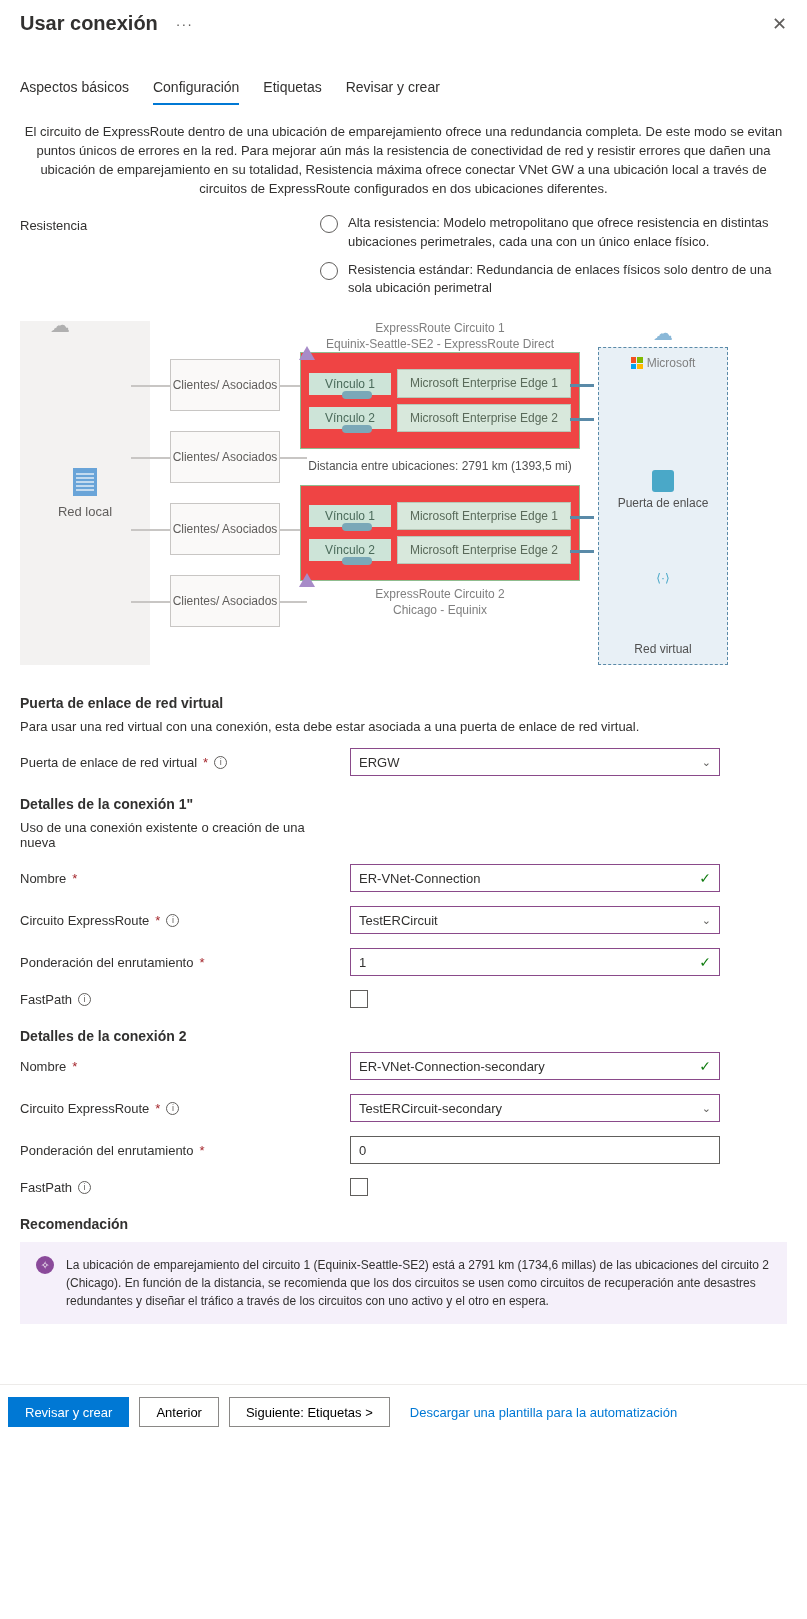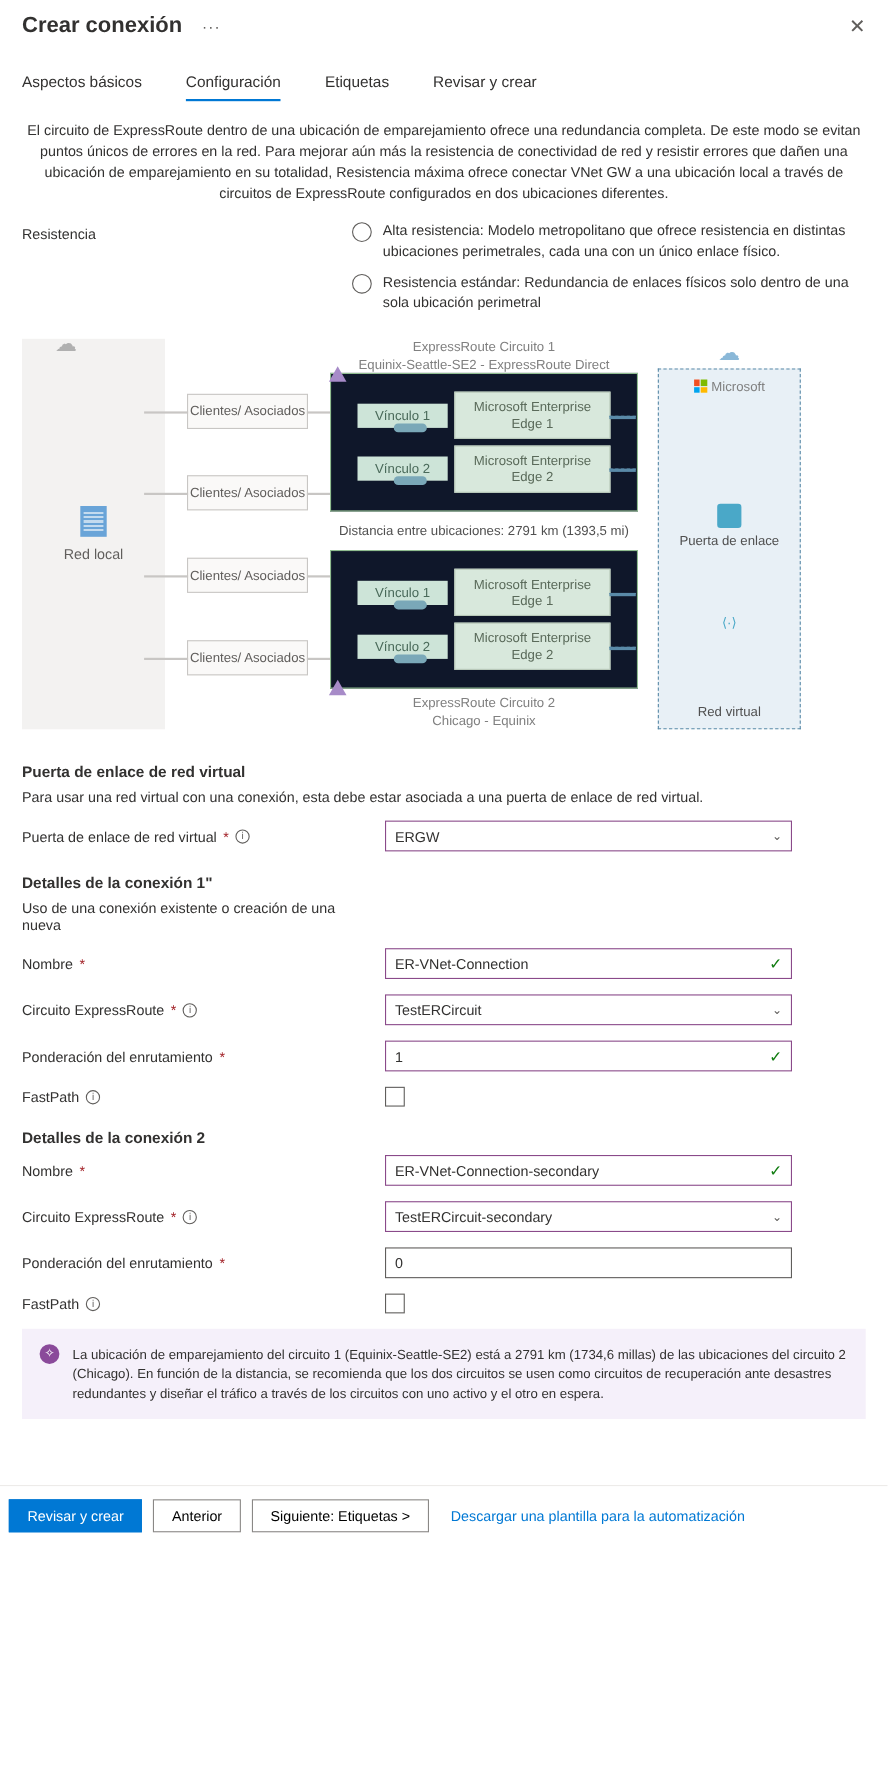--- a/index.html
+++ b/index.html
@@ -1,47 +1,47 @@
 <!DOCTYPE html>
 <html><head>
 <meta charset="utf-8">
 <style>
 * { box-sizing: border-box; margin: 0; padding: 0; }
 body { font-family: "Segoe UI", Arial, sans-serif; font-size: 13px; color: #323130; background: #fff; width: 807px; }
 .header { display: flex; align-items: center; padding: 12px 20px 6px; }
 .header h1 { font-size: 20px; font-weight: 600; }
 .header .ell { margin-left: 18px; color: #605e5c; font-size: 14px; letter-spacing: 1px; }
 .header .close { margin-left: auto; font-size: 18px; color: #605e5c; cursor: pointer; font-weight: 300; }
-.tabs { display: flex; gap: 40px; padding: 0 20px; margin-top: 17px; border-bottom: none; }
+.tabs { display: flex; gap: 24px; padding: 0 20px; margin-top: 30px; border-bottom: none; }
 .tab { padding: 8px 0 10px; font-size: 14px; color: #323130; cursor: pointer; position: relative; }
 .tab.active { color: #323130; }
 .tab.active::after { content: ""; position: absolute; left: 0; right: 0; bottom: 0; height: 2px; background: #0078d4; }
 .content { padding: 18px 20px 20px; }
 .desc { font-size: 13px; line-height: 1.45; color: #323130; margin-bottom: 16px; text-align: center; }
 .row { display: flex; align-items: flex-start; margin-bottom: 8px; }
 .lbl { width: 300px; padding-top: 4px; font-size: 13px; display: flex; align-items: center; gap: 6px; }
 .req { color: #a4262c; }
 .info-icon { display: inline-flex; width: 13px; height: 13px; border: 1px solid #605e5c; border-radius: 50%; font-size: 9px; align-items: center; justify-content: center; color: #605e5c; }
 .opts { flex: 1; }
 .radio-opt { display: flex; align-items: flex-start; gap: 10px; margin-bottom: 10px; font-size: 13px; line-height: 1.4; }
 .radio { width: 18px; height: 18px; border: 1px solid #605e5c; border-radius: 50%; flex-shrink: 0; margin-top: 1px; display: flex; align-items: center; justify-content: center; }
 .radio.checked { border-color: #0078d4; }
 .radio.checked::after { content: ""; width: 10px; height: 10px; background: #0078d4; border-radius: 50%; }
 .diagram { margin: 14px 0 30px; display: flex; align-items: stretch; gap: 0; position: relative; }
 .onprem { width: 130px; background: #f3f2f1; display: flex; flex-direction: column; align-items: center; justify-content: center; color: #605e5c; padding: 10px; position: relative; }
 .cloud-ic { position: absolute; top: -8px; left: 30px; color: #b0b0b0; font-size: 20px; }
 .bldg { width: 24px; height: 28px; background: #69a4d8; margin-bottom: 8px; position: relative; }
 .bldg::before { content: ""; position: absolute; inset: 3px; background: repeating-linear-gradient(#69a4d8 0 2px, #fff 2px 4px); opacity: 0.6; }
 .partners-col { width: 150px; display: flex; flex-direction: column; justify-content: space-around; padding: 28px 0; }
-.partner-box { width: 110px; height: 32px; border: 1px solid #c8c6c4; background: #faf9f8; margin: 10px auto; display: flex; align-items: center; justify-content: center; text-align: center; font-size: 12px; color: #605e5c; line-height: 1.2; position: relative; }
+.partner-box { width: 110px; height: 52px; border: 1px solid #c8c6c4; background: #faf9f8; margin: 10px auto; display: flex; align-items: center; justify-content: center; text-align: center; font-size: 12px; color: #605e5c; line-height: 1.2; position: relative; }
 .partner-box::before { content: ""; position: absolute; left: -40px; top: 50%; width: 40px; height: 2px; background: #c8c6c4; }
 .partner-box::after { content: ""; position: absolute; right: -28px; top: 50%; width: 28px; height: 2px; background: #c8c6c4; }
 .circuits-col { width: 280px; display: flex; flex-direction: column; }
 .circuit-title { font-size: 12px; color: #808080; text-align: center; line-height: 1.3; }
-.circuit-box { border: 1px solid #8fbc8f; background: #0f172a; padding: 10px 24px; position: relative; }
+.circuit-box { border: 1px solid #8fbc8f; background: #ef4444; padding: 10px 8px; position: relative; }
 .tri { position: absolute; width: 0; height: 0; border-left: 8px solid transparent; border-right: 8px solid transparent; border-bottom: 14px solid #a78bc8; left: -2px; }
 .tri.top { top: -7px; }
 .tri.bot { bottom: -7px; }
 .link-row { display: flex; align-items: center; gap: 6px; margin: 6px 0; }
 .link-lbl { background: #cde4d8; padding: 4px 10px; font-size: 12px; color: #4a6a5a; min-width: 82px; text-align: center; position: relative; }
 .link-lbl::after { content: ""; position: absolute; left: 40%; bottom: -4px; width: 30px; height: 8px; background: #7aa8b8; border-radius: 4px; }
 .msee-box { border: 1px solid #b8c8b8; background: #d8e8dc; padding: 6px 10px; font-size: 12px; color: #5a6a5a; text-align: center; flex: 1; line-height: 1.2; position: relative; }
 .msee-box::after { content: ""; position: absolute; right: -24px; top: 50%; width: 24px; height: 2px; background: #5a8aa8; border-top: 1px dashed #5a8aa8; }
 .dist-txt { font-size: 12px; color: #505050; text-align: center; margin: 10px 0; line-height: 1.3; }
 .ms-col { width: 130px; display: flex; flex-direction: column; align-items: center; position: relative; margin-left: 18px; }
@@ -68,21 +68,21 @@
 .reco-ic { width: 18px; height: 18px; background: #8a4a9a; border-radius: 50%; flex-shrink: 0; display: flex; align-items: center; justify-content: center; color: #fff; font-size: 11px; }
 .footer { position: relative; border-top: 1px solid #edebe9; padding: 12px 8px; display: flex; align-items: center; gap: 10px; margin-top: 40px; }
 .btn { height: 30px; padding: 0 16px; font-size: 13px; border: 1px solid #8a8886; background: #fff; cursor: pointer; }
 .btn.primary { background: #0078d4; color: #fff; border-color: #0078d4; }
 .link { color: #0078d4; font-size: 13px; margin-left: 10px; cursor: pointer; }
 </style>
 </head>
 <body>
 
 <div class="header">
-  <h1>Crear conexión</h1>
+  <h1>Usar conexión</h1>
   <span class="ell">···</span>
   <span class="close">✕</span>
 </div>
 
 <div class="tabs">
   <div class="tab">Aspectos básicos</div>
   <div class="tab active">Configuración</div>
   <div class="tab">Etiquetas</div>
   <div class="tab">Revisar y crear</div>
 </div>
@@ -283,20 +283,21 @@
   <div class="field-row">
     <div class="field-lbl">
         <span>FastPath</span>
         <span class="info-icon">i</span>
       </div>
     <div class="field-ctrl">
         <div class="checkbox"></div>
       </div>
   </div>
 
+  <div class="section-h">Recomendación</div>
   <div class="reco-box">
     <div class="reco-ic">✧</div>
     <div>La ubicación de emparejamiento del circuito 1 (Equinix-Seattle-SE2) está a 2791 km (1734,6 millas) de las ubicaciones del circuito 2 (Chicago). En función de la distancia, se recomienda que los dos circuitos se usen como circuitos de recuperación ante desastres redundantes y diseñar el tráfico a través de los circuitos con uno activo y el otro en espera.</div>
   </div>
 </div>
 
 <div class="footer">
   <button class="btn primary">Revisar y crear</button>
   <button class="btn">Anterior</button>
   <button class="btn">Siguiente: Etiquetas &gt;</button>

